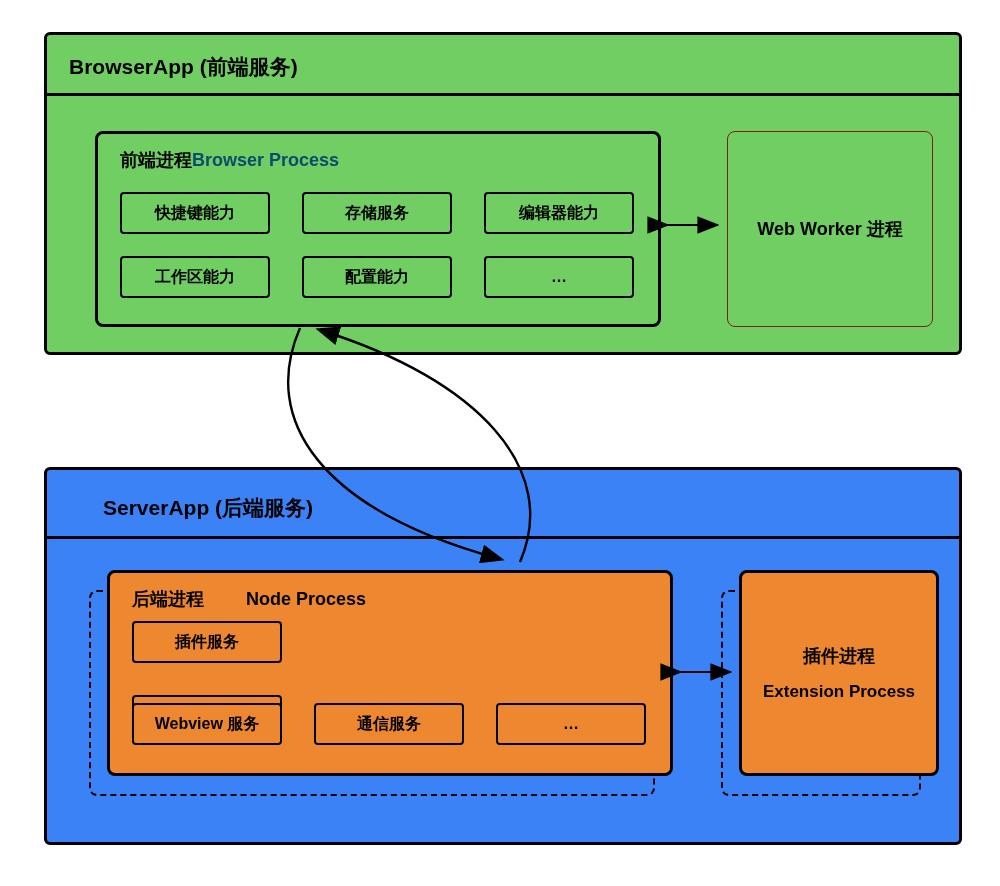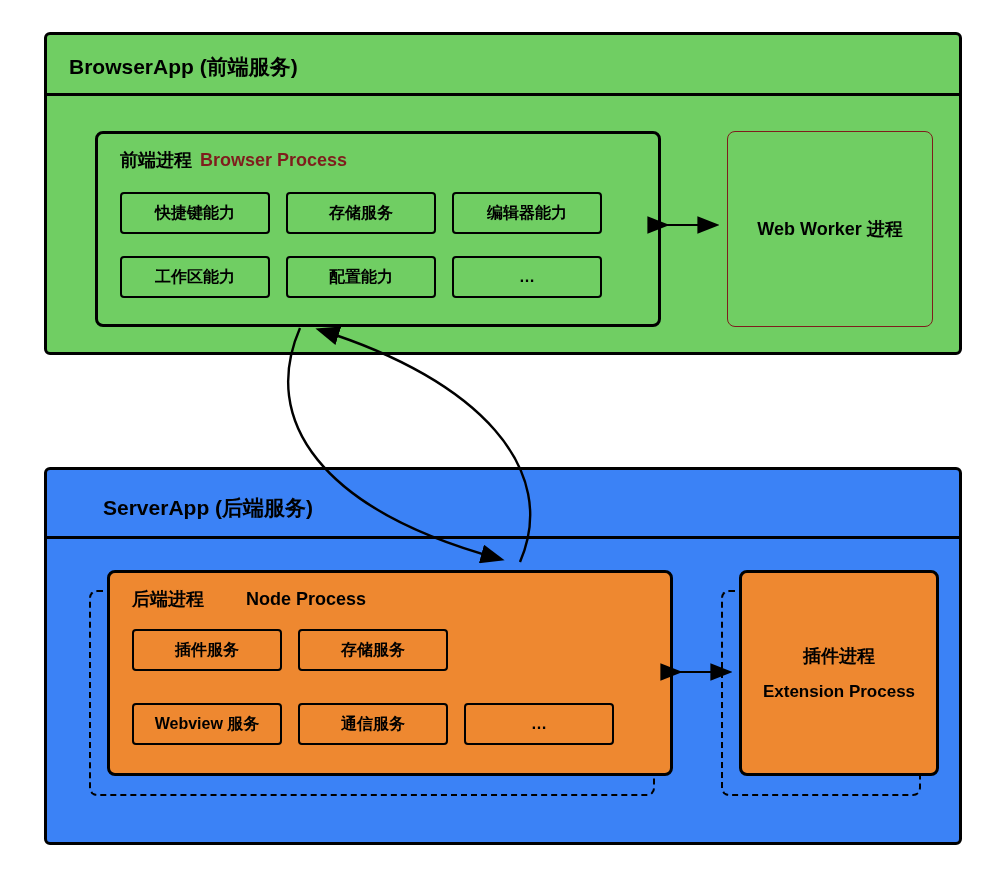--- a/index.html
+++ b/index.html
@@ -53,26 +53,26 @@
     background: #70ce63;
   }
   .bp-header {
     position: absolute;
     left: 22px;
     top: 14px;
     display: flex;
     align-items: baseline;
   }
   .bp-header .cn { font-size: 18px; font-weight: 600; color: #000; }
-  .bp-header .en { font-size: 18px; font-weight: 700; color: #7f1d1d; margin-left: 8px; }
+  .bp-header .en { font-size: 18px; font-weight: 700; color: #0c4a6e; }
   .cap-row {
     position: absolute;
     left: 22px;
     display: flex;
-    gap: 16px;
+    gap: 32px;
     justify-content: center;
   }
   .browser-process .row1 { top: 58px; }
   .browser-process .row2 { top: 122px; }
   .cap {
     width: 150px;
     height: 42px;
     border: 2.5px solid #000;
     border-radius: 4px;
     background: #70ce63;
@@ -141,21 +141,21 @@
   .np-header {
     position: absolute;
     left: 22px;
     top: 14px;
     display: flex;
     gap: 18px;
     align-items: baseline;
   }
   .np-header .cn { font-size: 18px; font-weight: 600; color: #000; }
   .np-header .en { font-size: 18px; font-weight: 700; color: #000; margin-left: 24px; }
-  .node-process .row1 { top: 56px; }
+  .node-process .row1 { top: 48px; flex-direction: column; }
   .node-process .row2 { top: 130px; }
   .node-process .cap { background: #ee8830; }
   
   .ext-process {
     position: absolute;
     left: 692px;
     top: 100px;
     width: 200px;
     height: 206px;
     border: 3px solid #000;

